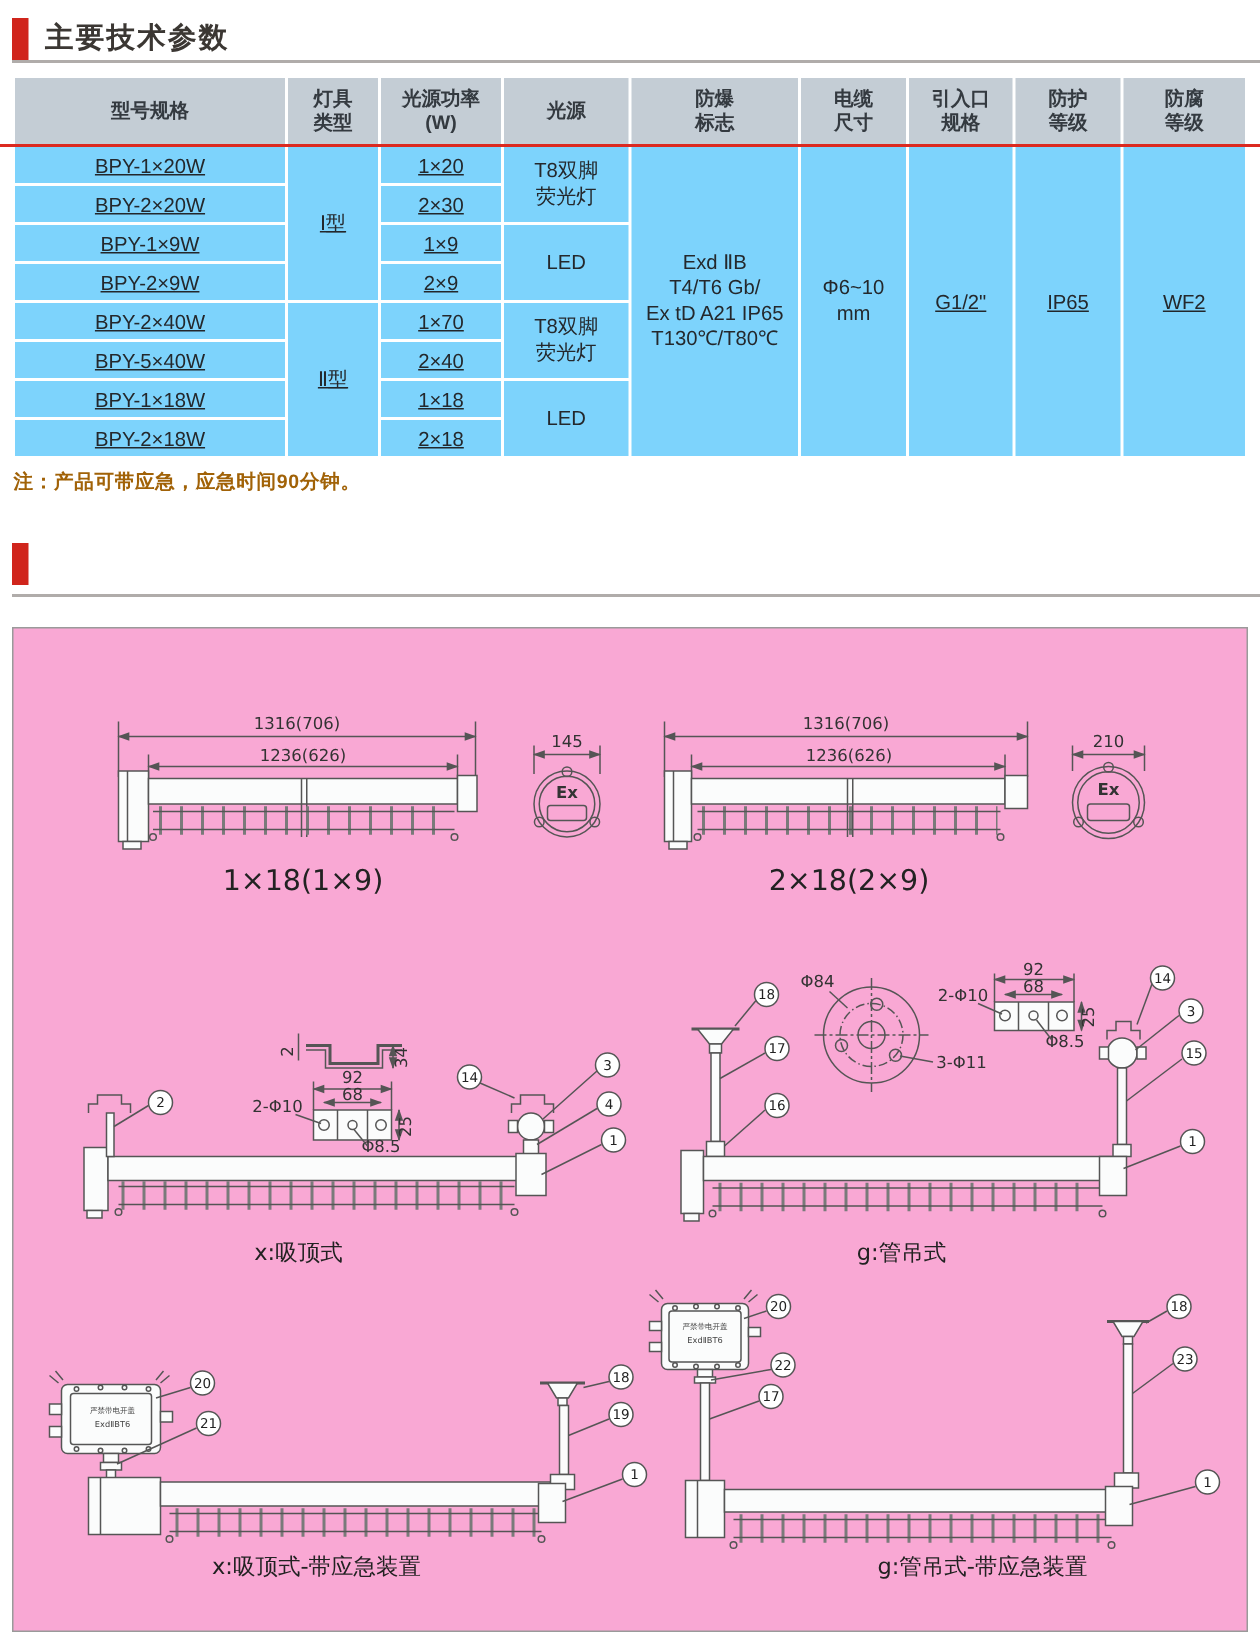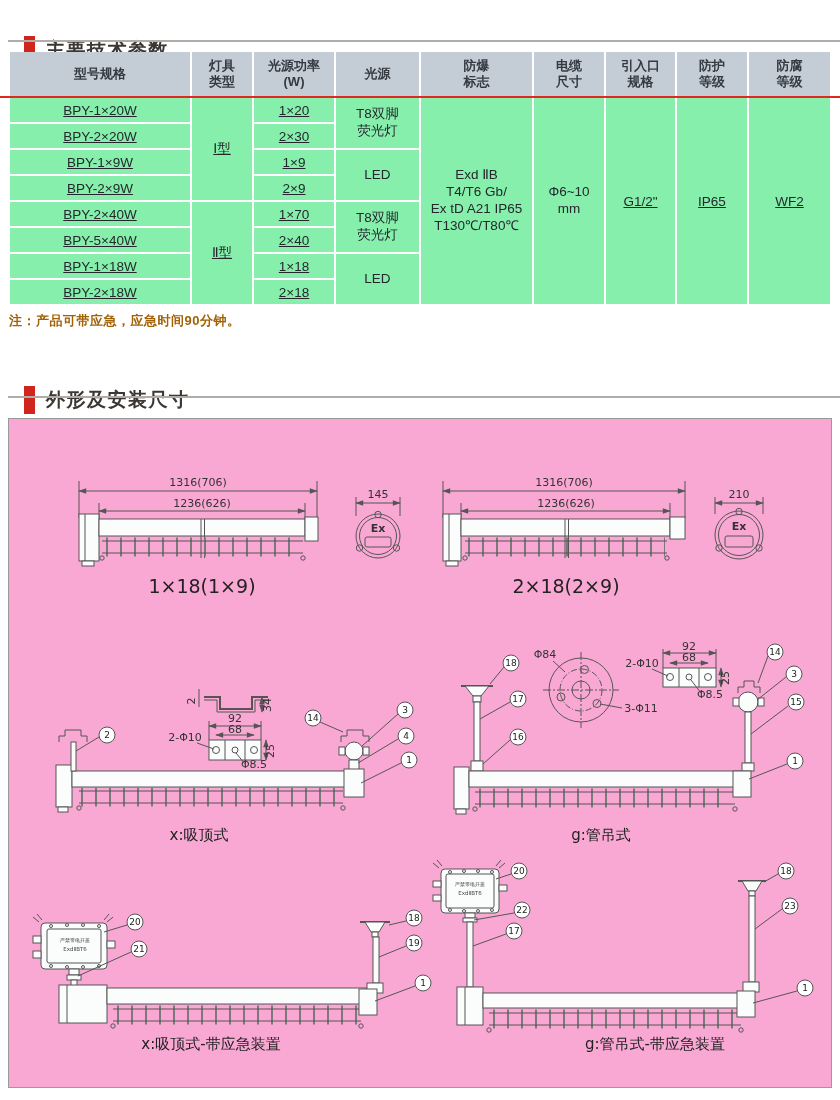--- a/index.html
+++ b/index.html
@@ -2,31 +2,31 @@
 <html><head>
 <meta charset="utf-8">
 <style>
   html,body { margin:0; padding:0; }
   body {
     width:840px; height:1100px; position:relative; background:#ffffff;
     font-family:"Liberation Sans", sans-serif; color:#23272b;
     overflow:hidden;
   }
   
-  .sec { position:absolute; left:24px; display:flex; align-items:center;margin-top:24px; }
+  .sec { position:absolute; left:8px; display:flex; align-items:flex-start; }
   .sec-bar { width:11px; height:28px; background:#d0251c; margin-right:11px; }
   .sec-title { font-size:19px; font-weight:bold; color:#3b3733; letter-spacing:1.5px; }
   .sec-rule { position:absolute; left:8px; right:0; height:2px; background:#b0acaa; }
 
   
   .spec-table-wrap { position:absolute; left:8px; top:50px; width:824px; }
   table.spec { border-collapse:separate; border-spacing:2px; table-layout:fixed; width:824px;text-decoration:underline; }
   table.spec td { text-align:center; vertical-align:middle; padding:0; }
   td.hd { background:#c4cdd5; height:44px; font-size:13px; font-weight:bold; color:#343a40; }
-  td.bd { background:#86efac; height:24px; font-size:13.5px; color:#24282c; }
+  td.bd { background:#7dd3fc; height:24px; font-size:13.5px; color:#24282c; }
   .ml { white-space:pre-line; line-height:1.25; display:inline-block; }
   .red-line { position:absolute; left:0; top:96px; width:840px; height:2px; background:#dc2a20; }
 
   .note { position:absolute; left:9px; top:312px; font-size:13px; font-weight:bold; color:#a16207; letter-spacing:0.5px; }
 
   
   .draw-box { position:absolute; left:8px; top:418px; width:822px; height:668px; border:1px solid #9a9a9a; background:#f9a8d4; }
 
   
   svg text { font-family:"DejaVu Sans", "Liberation Sans", sans-serif; }
@@ -135,21 +135,20 @@
   </tr>
 </tbody>
     </table>
 </div>
 <div class="red-line"></div>
 
 <div class="note">注：产品可带应急，应急时间90分钟。</div>
 
 <div class="sec" style="top:362px;">
   <div class="sec-bar"></div>
-  <div class="sec-title">外形及安装尺寸</div>
 </div>
 <div class="sec-rule" style="top:396px;"></div>
 
 <div class="draw-box">
 <svg width="822" height="668" viewBox="0 0 822 668">
   <defs>
     <marker id="arr" markerWidth="9" markerHeight="8" viewBox="0 0 10 10" refX="9" refY="5" orient="auto-start-reverse">
       <path d="M0,1.5 L10,5 L0,8.5 Z" fill="#555"></path>
     </marker>
   </defs>

